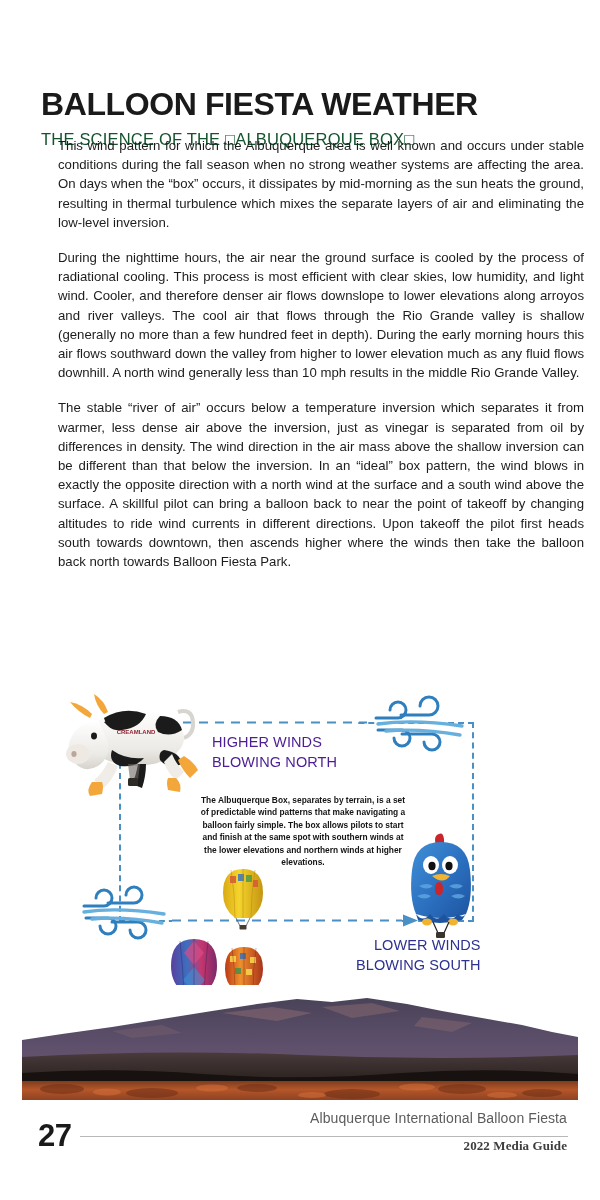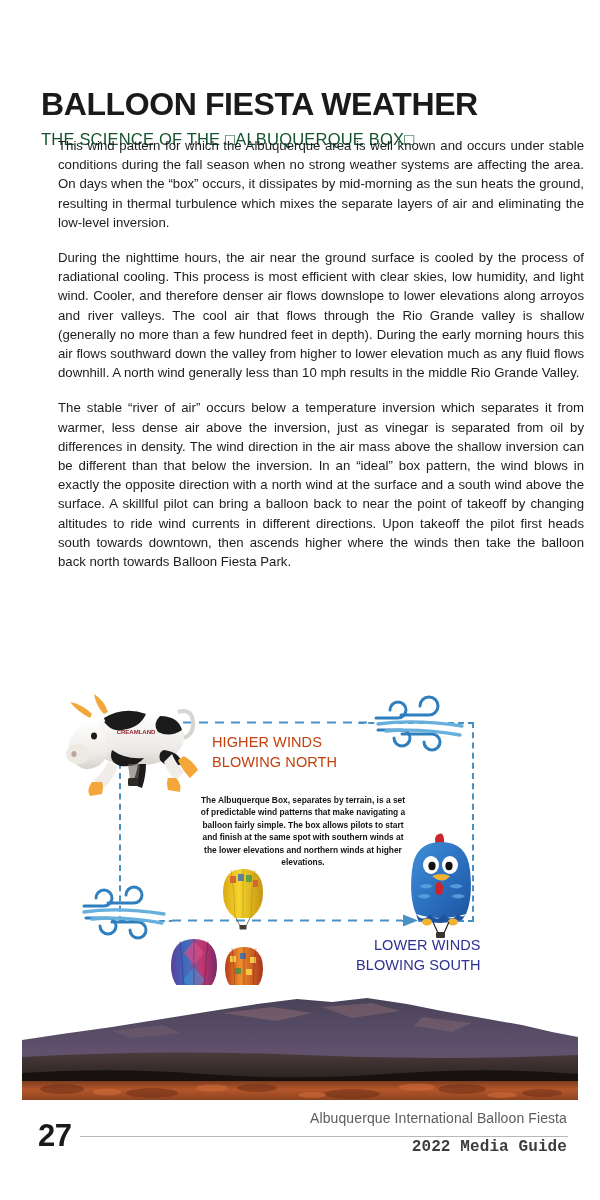--- a/index.html
+++ b/index.html
@@ -122,21 +122,21 @@
 
   
   .label-higher {
     position: absolute;
     left: 212px;
     top: 733px;
     font-family: "Liberation Sans", sans-serif;
     font-weight: 400;
     font-size: 14.5px;
     line-height: 1.35;
-    color: #c2410c;
+    color: #4c1d95;
     letter-spacing: 0.1px;
   }
   .label-lower {
     position: absolute;
     left: 356px;
     top: 936px;
     font-family: "Liberation Sans", sans-serif;
     font-weight: 400;
     font-size: 14.5px;
     line-height: 1.35;
@@ -210,23 +210,23 @@
     font-weight: 400;
     font-size: 14px;
     color: #5c5c5c;
     letter-spacing: 0.1px;
     text-align: center;
   }
   .footer-guide {
     position: absolute;
     right: 33px;
     top: 1138px;
-    font-family: Liberation Mono, monospace;
+    font-family: Liberation Serif, serif;
     font-weight: 700;
-    font-size: 16px;
+    font-size: 13px;
     color: #3d3d3d;
     letter-spacing: 0.1px;
   }
 </style>
 </head>
 <body>
 
 <div class="page">
 
   <div class="title">BALLOON FIESTA WEATHER</div>

